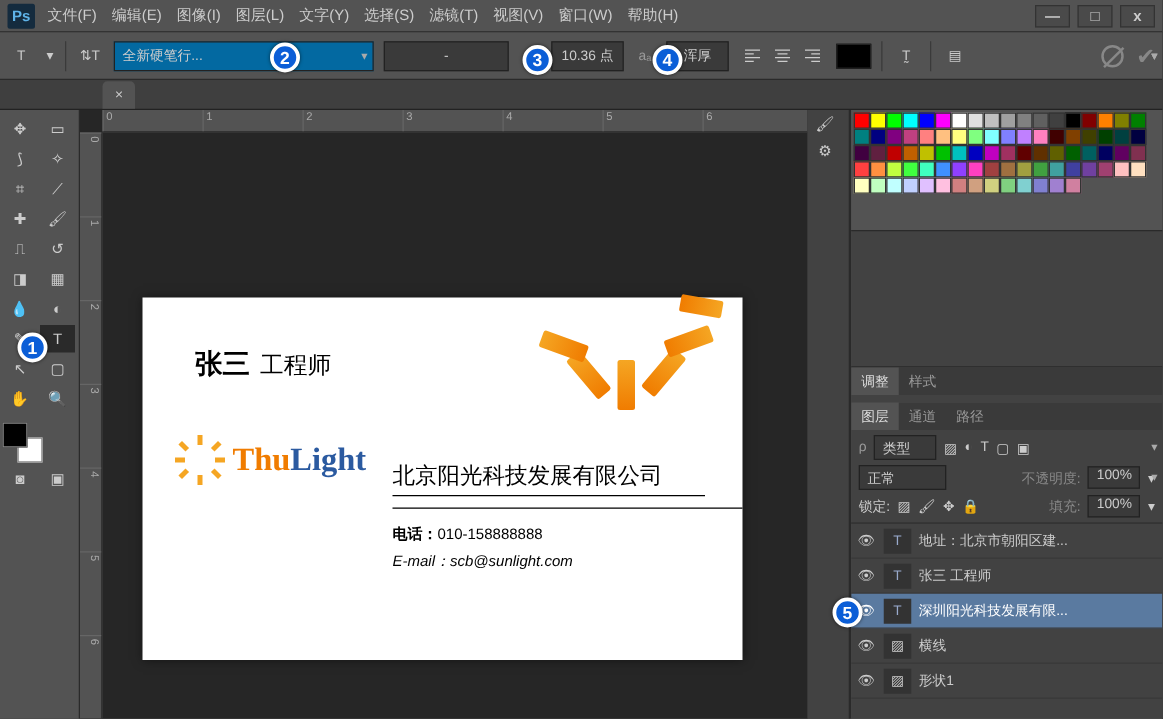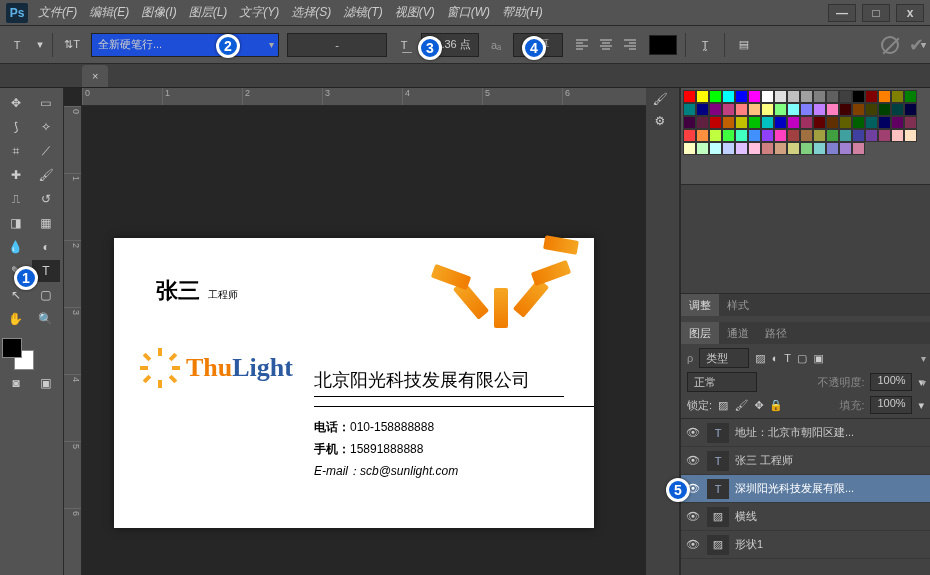--- a/index.html
+++ b/index.html
@@ -1,26 +1,26 @@
 <!DOCTYPE html>
 <html><head>
 <meta charset="utf-8">
 <style>
   * { box-sizing: border-box; margin: 0; padding: 0; font-family: "Microsoft YaHei", sans-serif; }
   body { background: #535353; color: #ccc; width: 930px; height: 575px; overflow: hidden; font-size: 12px; position: relative; }
   .title-bar { height: 26px; background: #535353; display: flex; align-items: center; padding: 0 6px; border-bottom: 1px solid #2a2a2a; }
   .ps-logo { width: 22px; height: 20px; background: #142b3e; color: #5fb3e8; font-weight: bold; font-size: 12px; display: flex; align-items: center; justify-content: center; border-radius: 2px; margin-right: 10px; }
   .menu { display: flex; gap: 12px; font-size: 12px; }
-  .menu span { cursor: default; font-style: italic; }
+  .menu span { cursor: default; }
   .win-ctrl { margin-left: auto; display: flex; gap: 6px; }
   .win-btn { width: 28px; height: 18px; background: #4a4a4a; border: 1px solid #333; display: flex; align-items: center; justify-content: center; font-size: 12px; font-weight: bold; }
   .opt-bar { height: 38px; background: #535353; display: flex; align-items: center; padding: 0 6px; gap: 8px; border-bottom: 1px solid #2a2a2a; position: relative; }
   .opt-slot { height: 24px; display: flex; align-items: center; justify-content: center; font-size: 11px; }
   .divider { width: 1px; height: 24px; background: #3a3a3a; }
-  .font-select { width: 188px; background: #1d4ed8; border: 1px solid #222; padding: 0 6px; position: relative; justify-content:flex-start;}
+  .font-select { width: 208px; background: #0369a1; border: 1px solid #222; padding: 0 6px; position: relative; justify-content:flex-start;}
   .font-style { width: 100px; background: #3a3a3a; border: 1px solid #222; }
   .size-input { width: 58px; background: #3a3a3a; border: 1px solid #222; text-align: center; }
   .aa-select { width: 50px; background: #3a3a3a; border: 1px solid #222; }
   .align-group { display: flex; gap: 2px; }
   .align-btn { width: 22px; height: 22px; display: flex; align-items: center; justify-content: center; }
   .align-btn svg { width: 14px; height: 14px; }
   .color-swatch { width: 28px; height: 20px; background: #000; border: 1px solid #222; }
   .right-group { margin-left: auto; display: flex; gap: 10px; align-items: center; }
   .circle-icon { width: 18px; height: 18px; border: 2px solid #888; border-radius: 50%; position: relative; }
   .circle-icon::after { content:""; position:absolute; width:22px; height:2px; background:#888; top:7px; left:-3px; transform:rotate(-45deg);}
@@ -35,21 +35,21 @@
   .bg { position: absolute; bottom: 0; right: 0; width: 20px; height: 20px; background: #fff; border: 1px solid #888; }
   .canvas-wrap { flex: 1; background: #262626; position: relative; overflow: hidden; }
   .ruler-h { position: absolute; top: 0; left: 18px; right: 0; height: 18px; background: #535353; border-bottom: 1px solid #2a2a2a; display:flex; font-size:9px; color:#aaa;}
   .ruler-h span { width: 80px; border-left:1px solid #666; padding-left:2px;}
   .ruler-v { position: absolute; top: 18px; left: 0; bottom: 0; width: 18px; background: #535353; border-right: 1px solid #2a2a2a; display:flex; flex-direction:column; font-size:9px; color:#aaa;}
   .ruler-v span { height: 80px; border-top:1px solid #666; padding-top:2px; writing-mode: vertical-rl;}
   .canvas { position: absolute; top: 150px; left: 50px; width: 480px; height: 290px; background: #fff; box-shadow: 0 0 8px rgba(0,0,0,0.5); color: #000; }
   .sun-deco { position: absolute; top: -10px; right: 20px; width: 140px; height: 110px; }
   .name-row { position: absolute; top: 38px; left: 42px; display: flex; align-items: baseline; gap: 8px; }
   .name-big { font-size: 22px; font-weight: bold; font-family: "LiSu","隶书",serif; }
-  .title-small { font-size: 10px; }
+  .title-small { font-size: 19px; }
   .logo-row { position: absolute; top: 110px; left: 26px; display: flex; align-items: center; gap: 6px; }
   .logo-text .s1 { color: #f07c00; font-size: 26px; font-weight: bold; font-family: Georgia,serif;}
   .logo-text .s2 { color: #2b5aa0; font-size: 26px; font-weight: bold; font-family: Georgia,serif;}
   .company { position: absolute; top: 130px; left: 200px; font-size: 18px; font-family: "STXingkai","华文行楷",cursive; }
   .hr1 { position: absolute; top: 158px; left: 200px; width: 250px; border-top: 1px solid #000; }
   .hr2 { position: absolute; top: 168px; left: 200px; width: 280px; border-top: 1px solid #000; }
   .info { position: absolute; top: 178px; left: 200px; font-size: 12px; line-height: 22px; font-family: "STKaiti","楷体",serif;}
   .info b { font-weight: bold; }
   .right-panels { width: 250px; background: #535353; border-left: 1px solid #2a2a2a; display: flex; flex-direction: column; }
   .mini-tool { width: 34px; background: #424242; border-right: 1px solid #2a2a2a; }
@@ -226,21 +226,20 @@
               <rect x="31" y="5" width="4" height="8" transform="rotate(45 33 9)"></rect>
             </g>
         </svg>
         <span class="logo-text"><span class="s1">Thu</span><span class="s2">Light</span></span>
       </div>
       <div class="company">北京阳光科技发展有限公司</div>
       <div class="hr1"></div>
       <div class="hr2"></div>
       <div class="info">
         <div><b>电话：</b><span>010-158888888</span></div>
-        <div><b>手机：</b><span>15891888888</span></div>
         <div><i>E-mail：</i><i>scb@sunlight.com</i></div>
       </div>
     </div>
   </div>
 
   <div class="mini-tool">
     <div class="tool-btn">🖌</div>
     <div class="tool-btn">⚙</div>
   </div>
 

